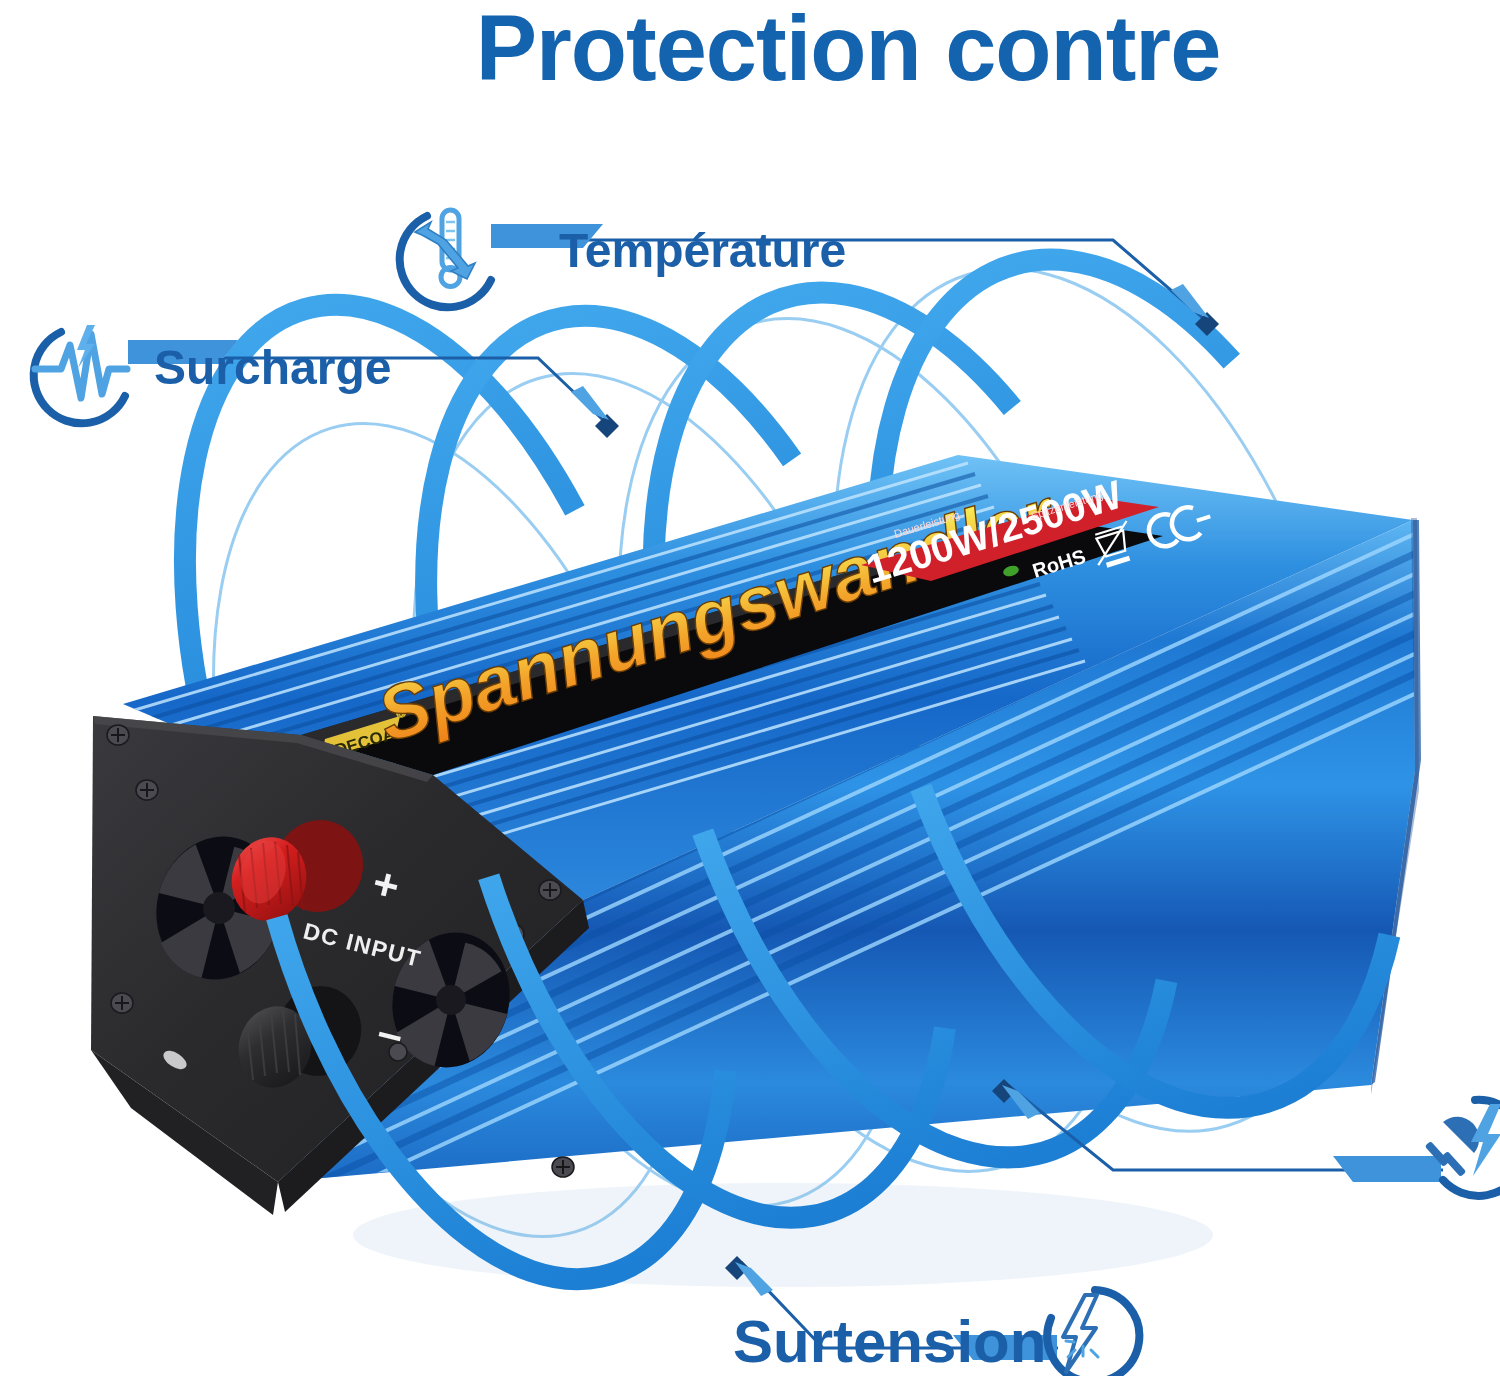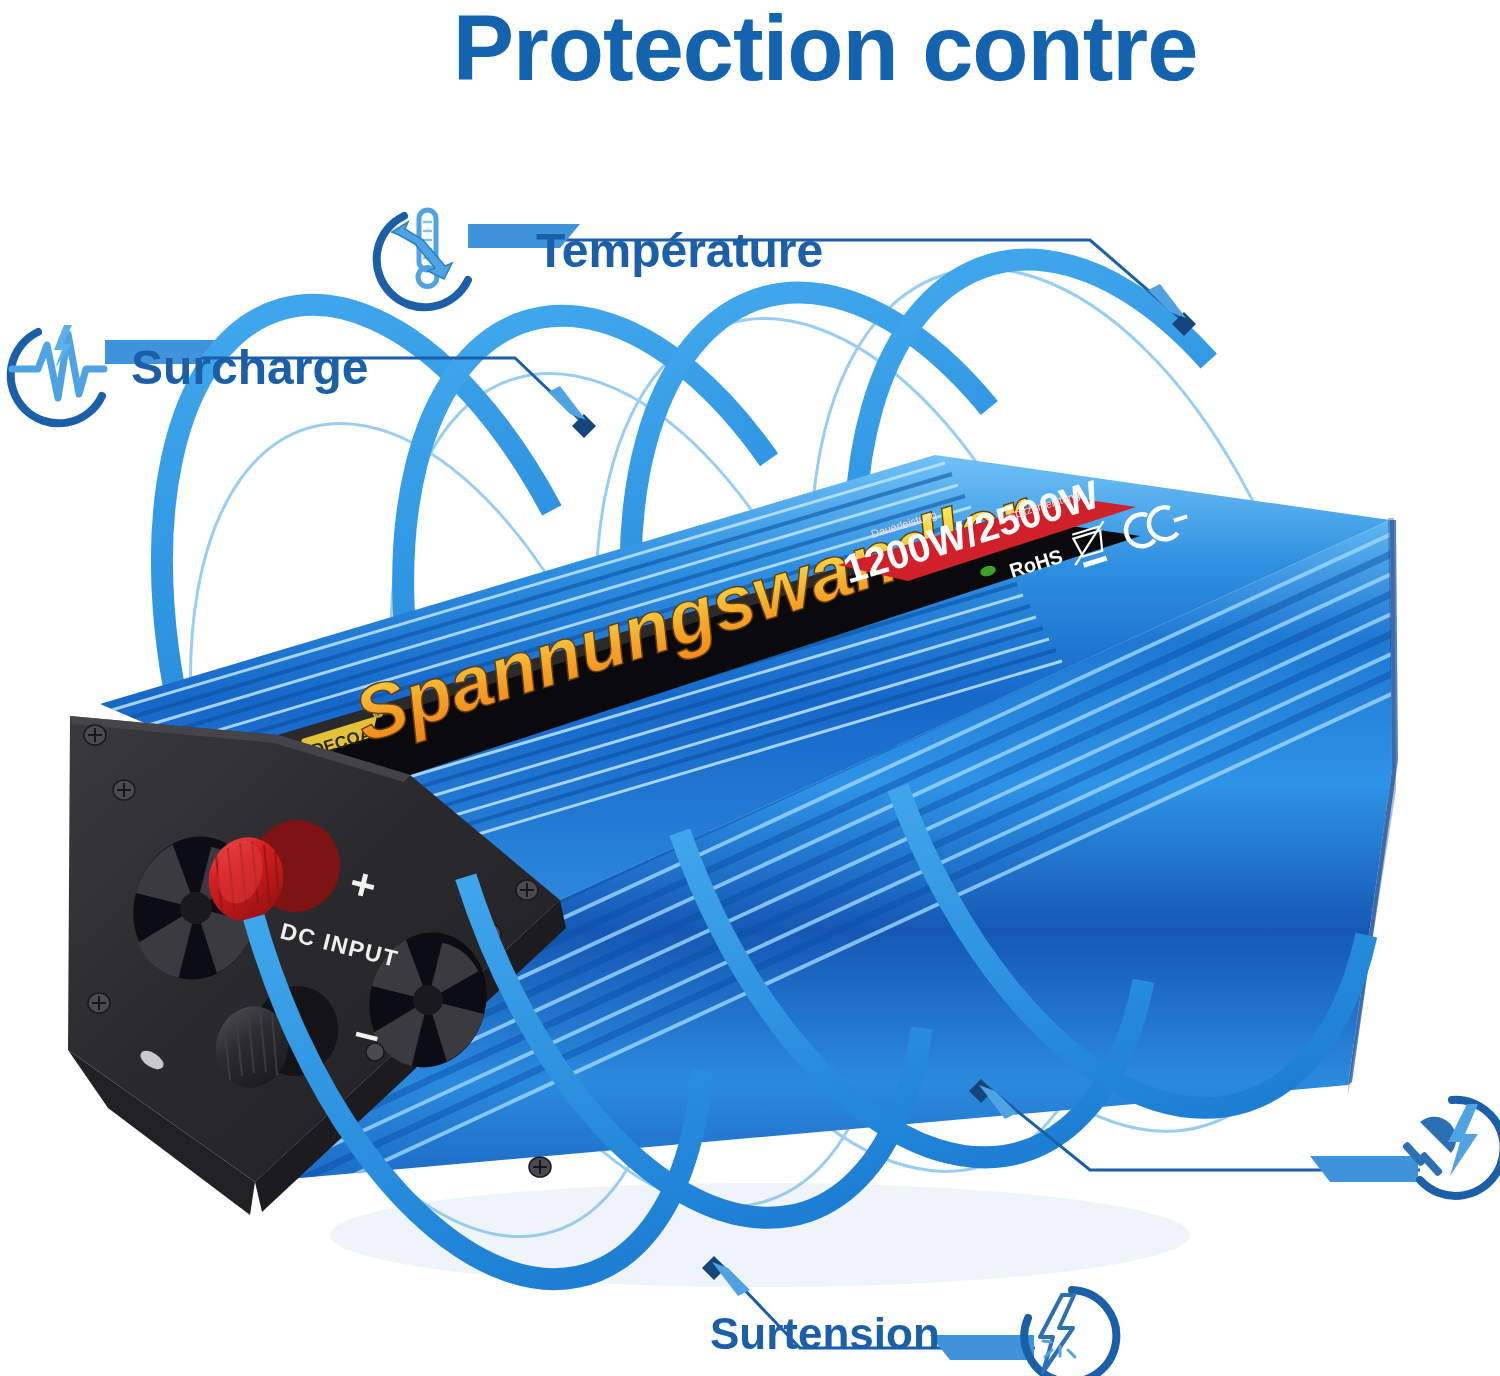--- a/index.html
+++ b/index.html
@@ -12,20 +12,21 @@
     height: 1376px;
     position: relative;
     overflow: hidden;
     font-family: "Liberation Sans", sans-serif;
   }
   #stage {
     position: absolute;
     inset: 0;
     width: 1412px;
     height: 1376px;
+    margin-left: 23px;
   }
   .page-title {
     position: absolute;
     left: 0;
     top: -4px;
     width: 1500px;
     text-align: center;
     font-family: "Liberation Sans", sans-serif;
     font-weight: bold;
     font-size: 92px;
@@ -39,21 +40,21 @@
     position: absolute;
     font-family: "Liberation Sans", sans-serif;
     font-weight: bold;
     color: #1A5FA8;
     white-space: nowrap;
     line-height: 1;
   }
   .lbl-temperature { left: 536px; top: 227px; font-size: 48px; }
   .lbl-surcharge   { left: 131px; top: 344px; font-size: 48px; }
   .lbl-basse       { left: 1040px; top: 1118px; font-size: 48px; }
-  .lbl-surtension  { left: 710px; top: 1312px; font-size: 44px; }
+  .lbl-surtension  { left: 710px; top: 1312px; font-size: 60px; }
   svg { display: block; }
   .svg-layer {
     position: absolute;
     left: 0;
     top: 0;
     width: 1500px;
     height: 1376px;
     pointer-events: none;
   }
 </style>

